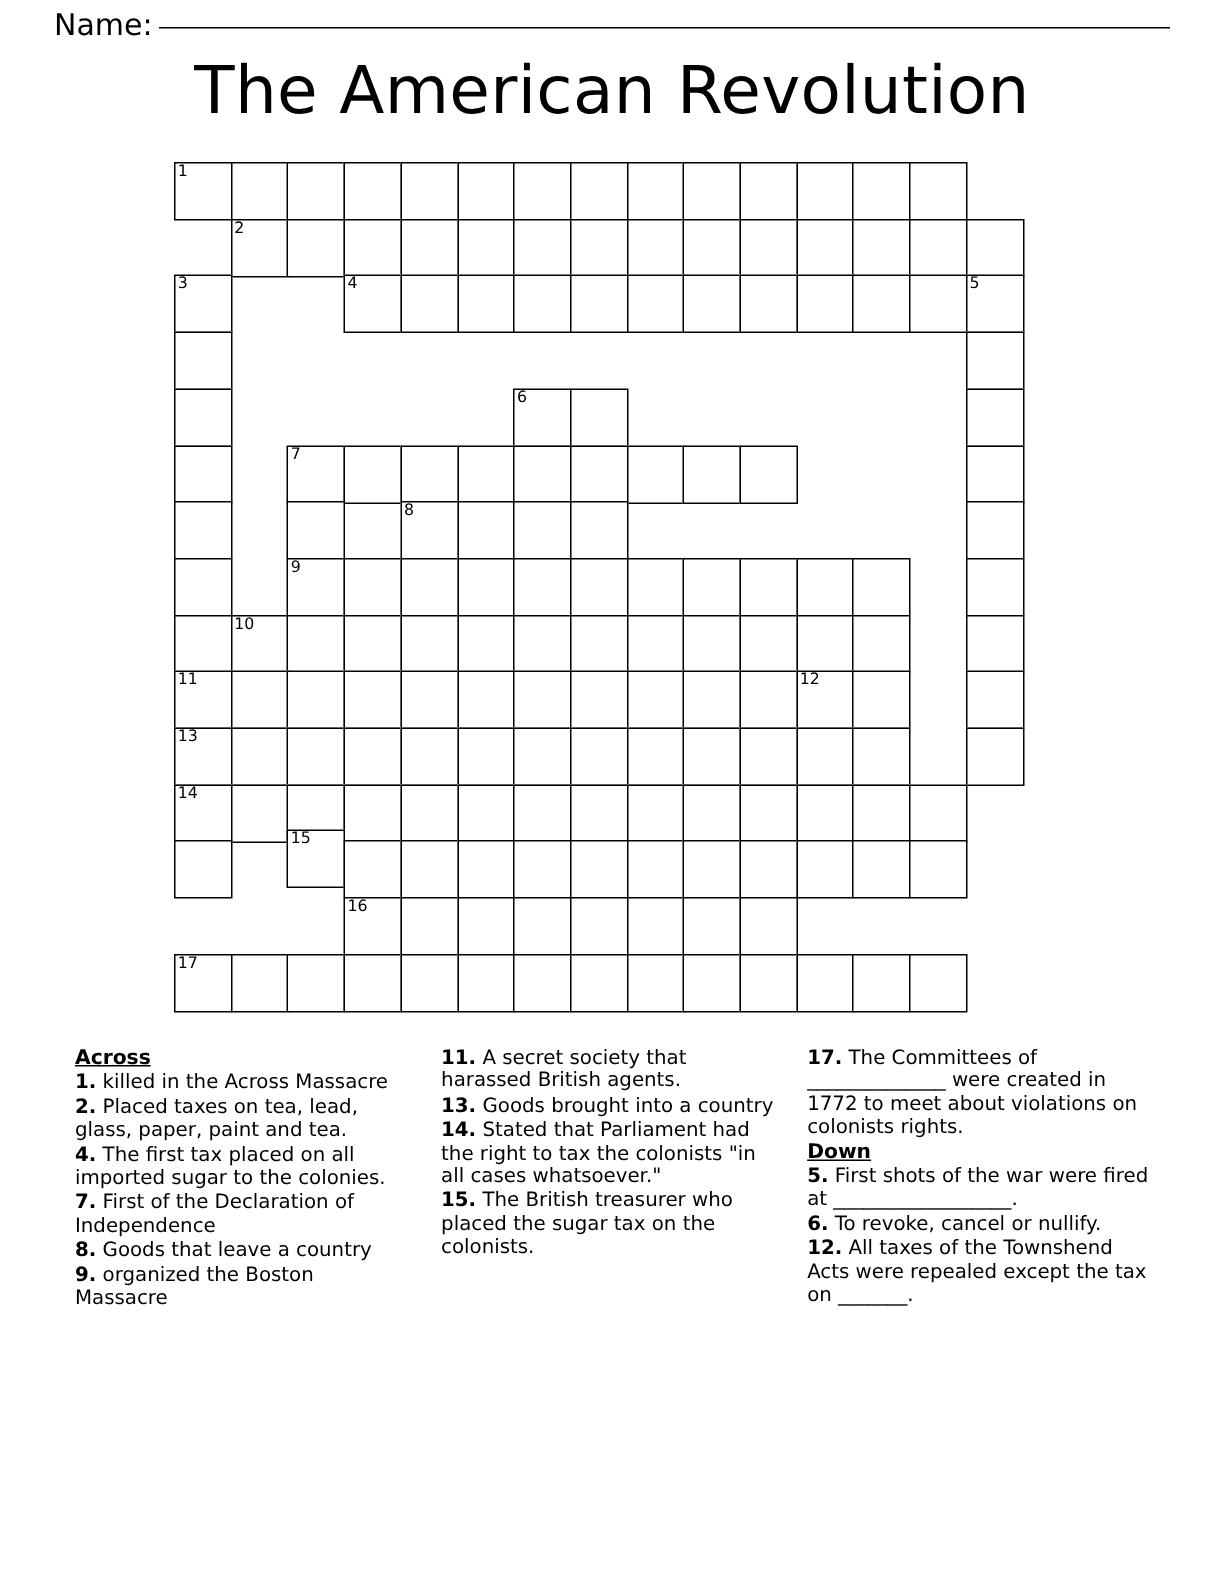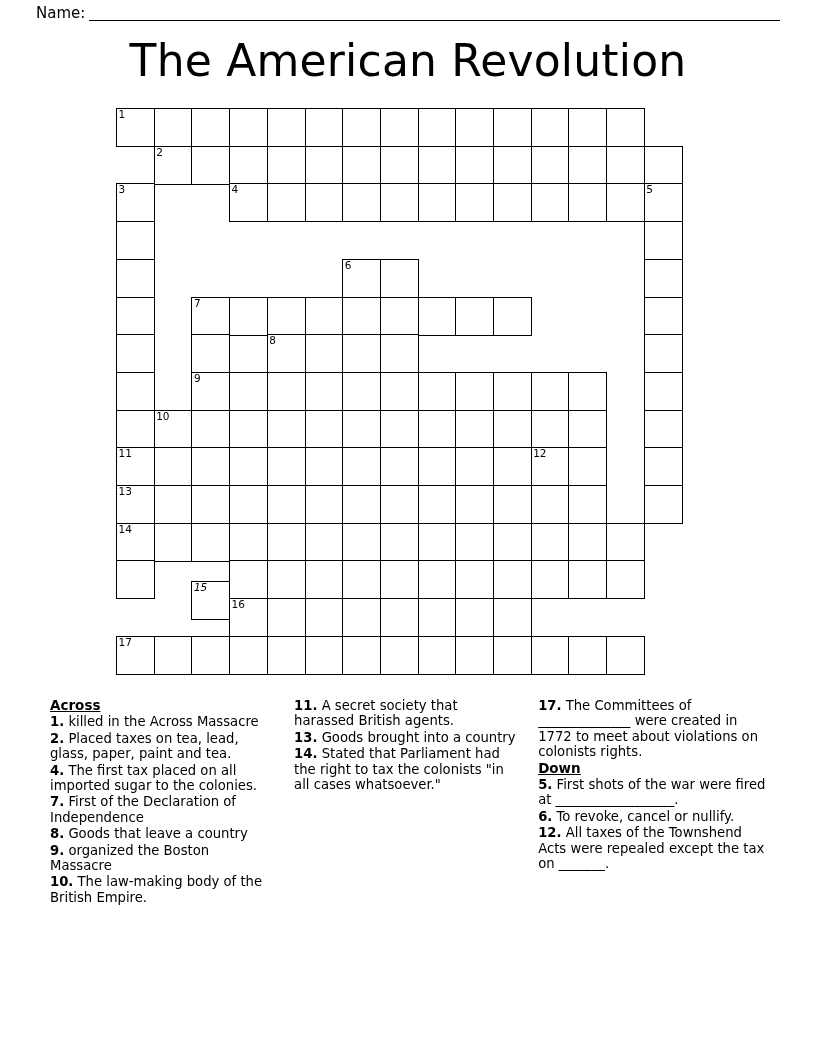--- a/index.html
+++ b/index.html
@@ -16,22 +16,22 @@
     overflow: hidden;
   }
 
   
   .name-row {
     position: absolute;
     left: 36px;
     top: 4px;
     width: 744px;
     display: flex;
-    align-items: center;
-    font-size: 15px;
+    align-items: flex-start;
+    font-size: 20px;
   }
   .name-label { white-space: nowrap; }
   .name-rule {
     flex: 1;
     border-bottom: 1px solid #000;
     margin-left: 4px;
     height: 14px;
   }
 
   
@@ -266,21 +266,21 @@
     <div class="cell" style="left: 188.5px; top: 414.7px;"></div>
     <div class="cell" style="left: 226.2px; top: 414.7px;"></div>
     <div class="cell" style="left: 263.9px; top: 414.7px;"></div>
     <div class="cell" style="left: 301.6px; top: 414.7px;"></div>
     <div class="cell" style="left: 339.3px; top: 414.7px;"></div>
     <div class="cell" style="left: 377px; top: 414.7px;"></div>
     <div class="cell" style="left: 414.7px; top: 414.7px;"></div>
     <div class="cell" style="left: 452.4px; top: 414.7px;"></div>
     <div class="cell" style="left: 490.1px; top: 414.7px;"></div>
     <div class="cell" style="left: 0px; top: 452.4px;"></div>
-    <div class="cell" style="left: 75.4px; top: 473px; font-style: italic;">
+    <div class="cell" style="left: 75.4px; top: 445px;">
       <span class="num">15</span>
     </div>
     <div class="cell" style="left: 113.1px; top: 452.4px;"></div>
     <div class="cell" style="left: 150.8px; top: 452.4px;"></div>
     <div class="cell" style="left: 188.5px; top: 452.4px;"></div>
     <div class="cell" style="left: 226.2px; top: 452.4px;"></div>
     <div class="cell" style="left: 263.9px; top: 452.4px;"></div>
     <div class="cell" style="left: 301.6px; top: 452.4px;"></div>
     <div class="cell" style="left: 339.3px; top: 452.4px;"></div>
     <div class="cell" style="left: 377px; top: 452.4px;"></div>
@@ -318,28 +318,28 @@
 <div id="clues">
   <div class="clue-col col1">
     <div class="section-head">Across</div>
     <div id="col1-list">
         <div class="clue"><b>1.</b><span> killed in the Across Massacre</span></div>
         <div class="clue"><b>2.</b><span> Placed taxes on tea, lead, glass, paper, paint and tea.</span></div>
         <div class="clue"><b>4.</b><span> The first tax placed on all imported sugar to the colonies.</span></div>
         <div class="clue"><b>7.</b><span> First of the Declaration of Independence</span></div>
         <div class="clue"><b>8.</b><span> Goods that leave a country</span></div>
         <div class="clue"><b>9.</b><span> organized the Boston Massacre</span></div>
-        <div class="clue"><b>10.</b><span> The law-making body of the British Empire.</span></div>
       </div>
   </div>
   <div class="clue-col col2">
     <div id="col2-list">
         <div class="clue"><b>11.</b><span> A secret society that harassed British agents.</span></div>
         <div class="clue"><b>13.</b><span> Goods brought into a country</span></div>
         <div class="clue"><b>14.</b><span> Stated that Parliament had the right to tax the colonists "in all cases whatsoever."</span></div>
+        <div class="clue"><b>15.</b><span> The British treasurer who placed the sugar tax on the colonists.</span></div>
       </div>
   </div>
   <div class="clue-col col3">
     <div id="col3-across-list">
         <div class="clue"><b>17.</b><span> The Committees of ______________ were created in 1772 to meet about violations on colonists rights.</span></div>
       </div>
     <div class="section-head">Down</div>
     <div id="col3-down-list">
         <div class="clue"><b>5.</b><span> First shots of the war were fired at __________________.</span></div>
         <div class="clue"><b>6.</b><span> To revoke, cancel or nullify.</span></div>

